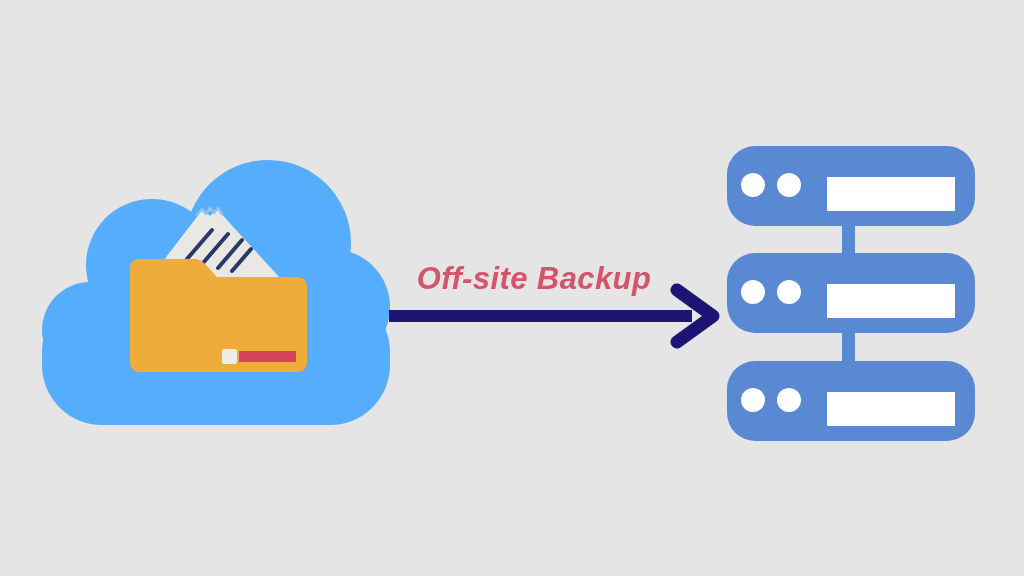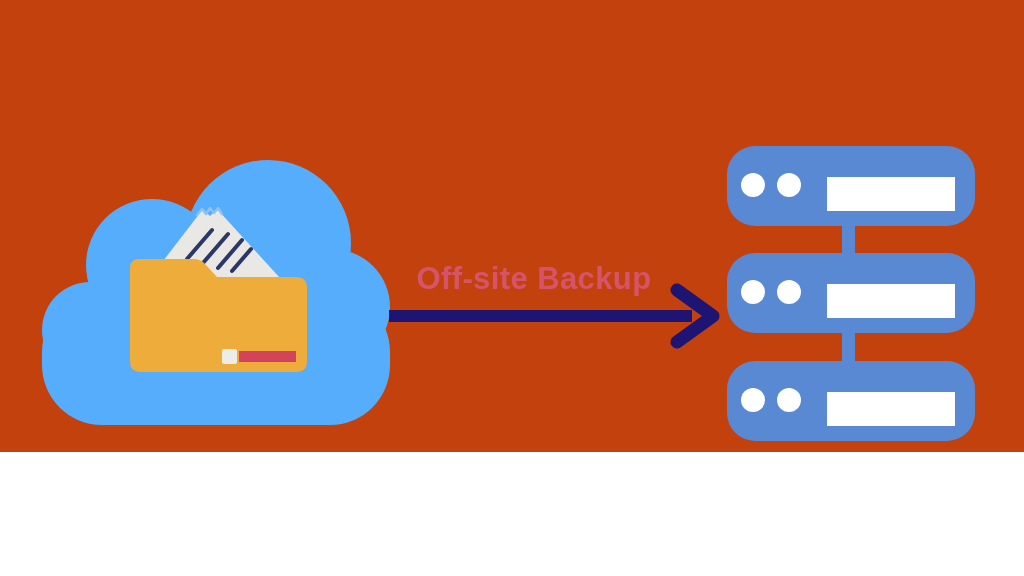--- a/index.html
+++ b/index.html
@@ -4,23 +4,24 @@
 <style>
   html, body {
     margin: 0;
     padding: 0;
     background: #ffffff;
     font-family: "Liberation Sans", "DejaVu Sans", sans-serif;
   }
   .canvas {
     position: relative;
     width: 1024px;
-    height: 452px;
-    background: #c2410c;
+    height: 576px;
+    background: #e5e5e5;
     overflow: hidden;
+    font-style: italic;
   }
   .canvas svg {
     display: block;
     width: 1024px;
     height: 576px;
   }
   .arrow-label-text {
     font-family: "Liberation Sans", "DejaVu Sans", sans-serif;
     font-weight: bold;
     font-size: 31px;

